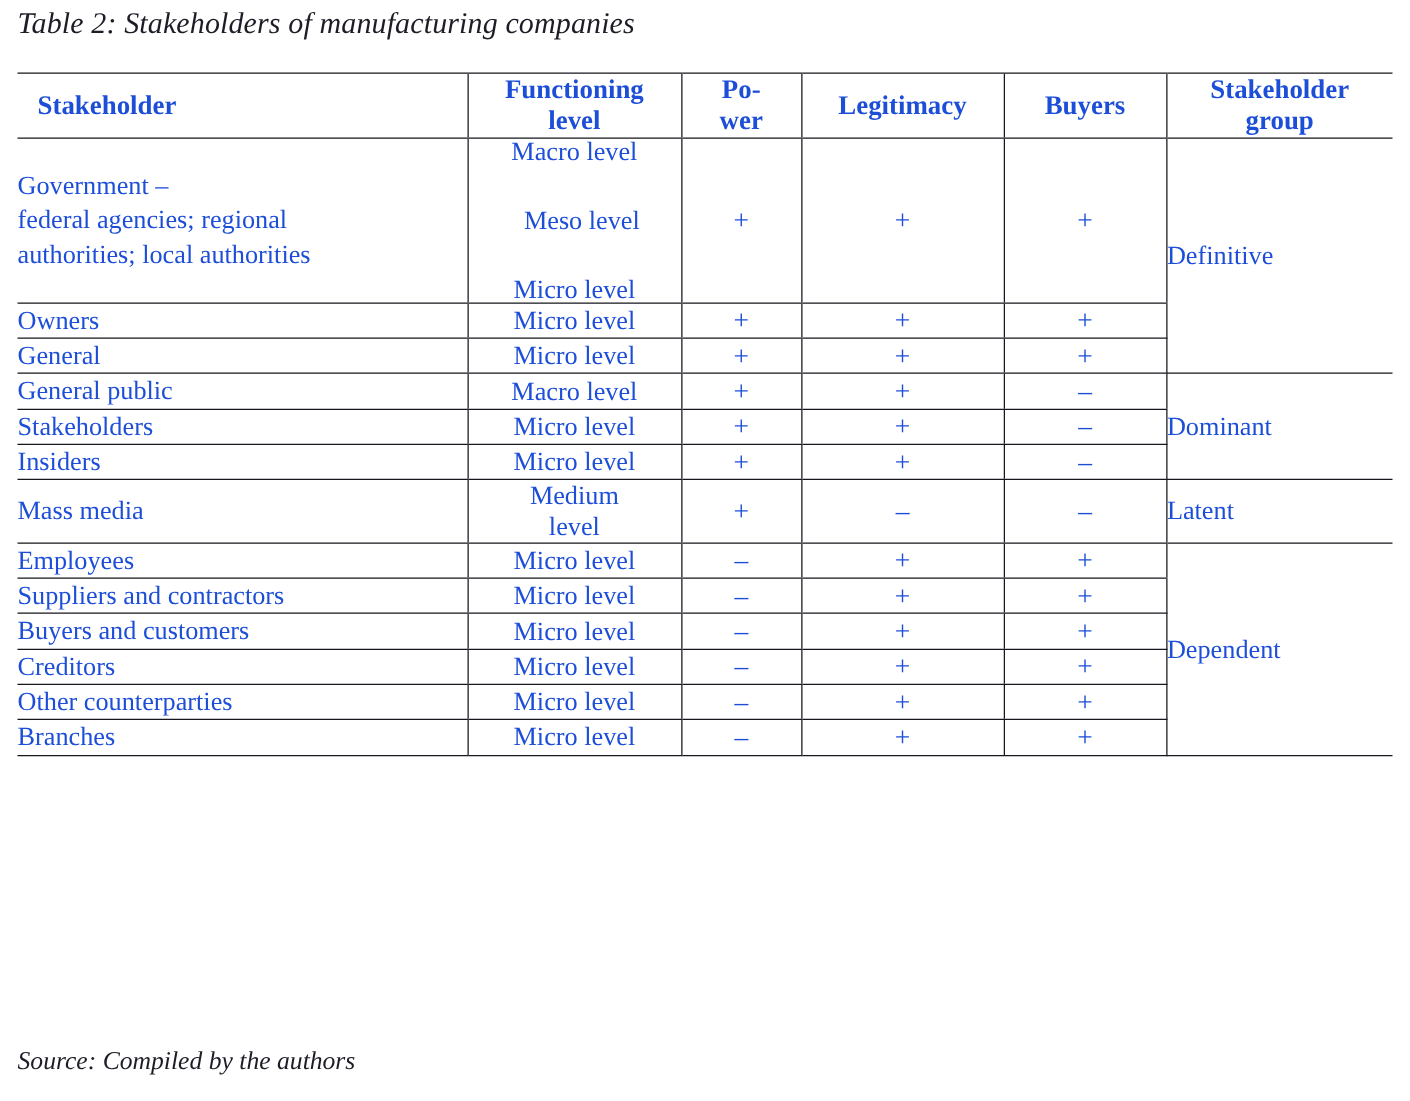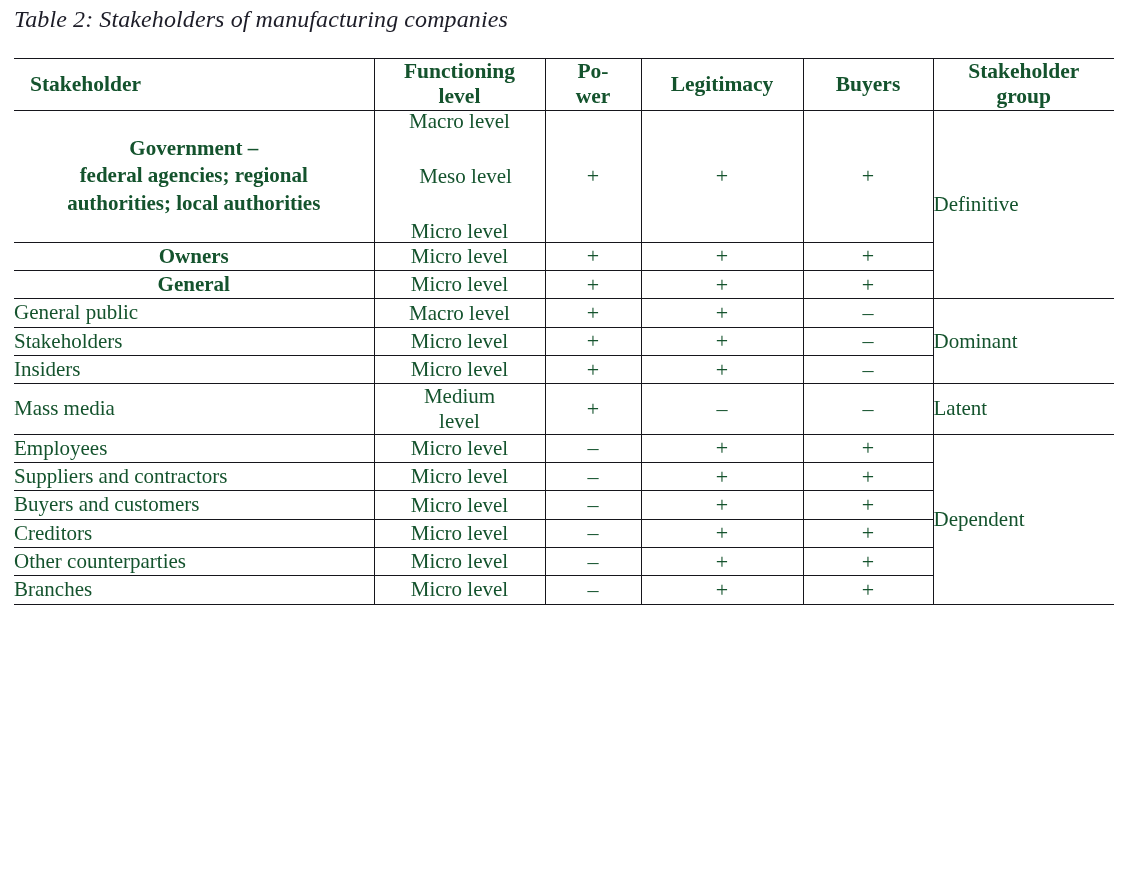--- a/index.html
+++ b/index.html
@@ -34,21 +34,21 @@
     position: absolute;
     left: 14px;
     top: 58px;
     width: 1100px;
   }
   table.stk {
     border-collapse: collapse;
     width: 1100px;
     table-layout: fixed;
     font-size: 21px;
-    color: #14532d;
+    color: #1d4ed8;
   }
   table.stk col.c-name  { width: 360px; }
   table.stk col.c-level { width: 171px; }
   table.stk col.c-pow   { width: 96px; }
   table.stk col.c-leg   { width: 162px; }
   table.stk col.c-urg   { width: 130px; }
   table.stk col.c-grp   { width: 181px; }
 
   table.stk th, table.stk td {
     border-top: 1.6px solid #16161c;
@@ -72,21 +72,21 @@
     text-align: left;
     padding-left: 16px;
   }
   thead tr th { border-bottom: 1.6px solid #16161c; }
 
   td.name {
     text-align: left;
     padding: 6px 8px 7px 16px;
     line-height: 1.30;
   }
-  td.name.bold { font-weight: bold; text-align: center; }
+  td.name.bold { font-weight: normal; }
   td.level {
     text-align: center;
     padding: 6px 6px;
     line-height: 1.28;
   }
   td.mark {
     text-align: center;
     font-size: 22px;
     padding: 6px 4px;
   }
@@ -279,14 +279,15 @@
           <td class="level">Micro level</td>
           <td class="mark">–</td>
           <td class="mark">+</td>
           <td class="mark">+</td>
         </tr>
 
       </tbody>
     </table>
   </div>
 
+  <div class="source">Source: Compiled by the authors</div>
 
 </div>
 
 </body></html>

